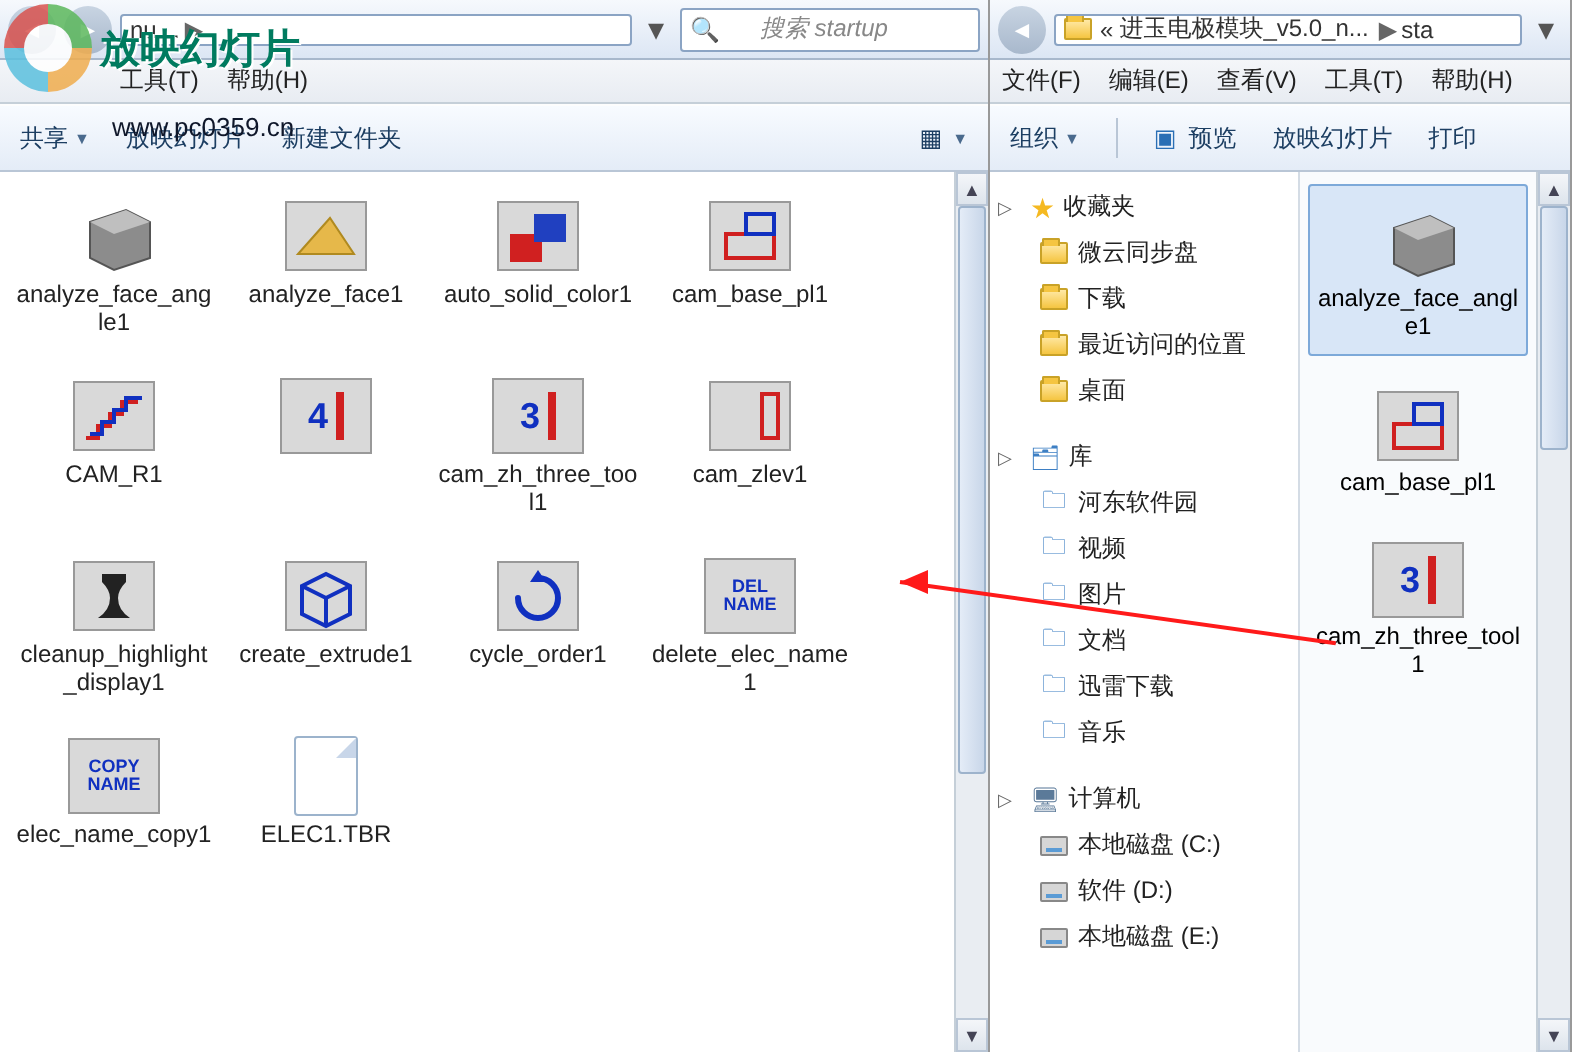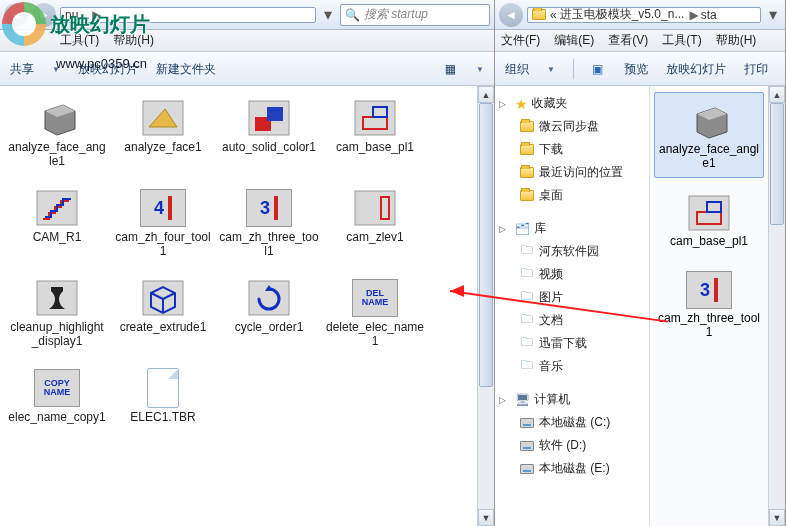--- a/index.html
+++ b/index.html
@@ -14,21 +14,21 @@
 .logo-url { position: absolute; top: 56px; left: 56px; z-index: 50; font-size: 13px; color: #0f172a; }
 .addr-bar { height: 30px; background: linear-gradient(#f6f9fd, #dce6f4); border-bottom: 1px solid #a8b8cc; display: flex; align-items: center; padding: 0 4px; gap: 4px; }
 .nav-btn { width: 24px; height: 24px; border-radius: 50%; background: linear-gradient(#5da6e6, #2b6db8); display: flex; align-items: center; justify-content: center; color: #fff; font-size: 12px; }
 .nav-btn.disabled { background: linear-gradient(#c8d4e2, #a8b8cc); }
 .addr-box { flex: 1; height: 16px; background: #fff; border: 1px solid #8ba4c4; border-radius: 2px; display: flex; align-items: center; padding: 0 4px; font-size: 12px; color: #333; overflow: hidden; white-space: nowrap; }
 .addr-box .sep { margin: 0 2px; color: #666; }
 .addr-drop { width: 16px; height: 22px; display: flex; align-items: center; justify-content: center; color: #555; }
 .search-box { width: 150px; height: 22px; background: #fff; border: 1px solid #8ba4c4; border-radius: 2px; display: flex; align-items: center; padding: 0 4px; font-size: 12px; color: #888; }
 .menu-bar { height: 22px; background: linear-gradient(#f4f6f9, #e8ecf2); border-bottom: 1px solid #c5cfd8; display: flex; align-items: center; padding: 0 6px; gap: 14px; font-size: 12px; color: #222; }
 .cmd-bar { height: 34px; background: linear-gradient(#f8fbff, #e4ecf7); border-top: 1px solid #fdfdfd; border-bottom: 1px solid #b9c6d6; display: flex; align-items: center; padding: 0 10px; gap: 18px; font-size: 12px; color: #1c3e62; }
-.cmd-item { display: flex; align-items: center; gap: 18px; cursor: default; }
+.cmd-item { display: flex; align-items: center; gap: 3px; cursor: default; }
 .cmd-item .drop { font-size: 8px; color: #4a6a8d; }
 .cmd-sep { width: 1px; height: 20px; background: #b9c6d6; }
 .content { flex: 1; display: flex; overflow: hidden; }
 .file-grid { flex: 1; padding: 8px 4px; display: flex; flex-wrap: wrap; align-content: flex-start; overflow-y: auto; }
 .file-item { width: 106px; height: 90px; display: flex; flex-direction: column; align-items: center; justify-content: flex-start; padding: 2px; text-align: center; font-size: 12px; color: #222; border: 1px solid transparent; border-radius: 2px; }
 .file-item .ico { width: 50px; height: 42px; display: flex; align-items: center; justify-content: center; margin-bottom: 2px; }
 .file-item .lbl { line-height: 1.15; word-break: break-all; max-height: 42px; overflow: hidden; }
 .ico-box { width: 46px; height: 38px; background: #d9d9d9; border: 1px solid #999; display: flex; align-items: center; justify-content: center; font-weight: bold; font-size: 18px; color: #1030c0; }
 .ico-text { font-size: 9px; line-height: 1; color: #1030c0; font-weight: bold; text-align: center; }
 .scrollbar-v { width: 17px; background: #e9edf2; border-left: 1px solid #c5cfd8; display: flex; flex-direction: column; }
@@ -78,21 +78,21 @@
   <div class="addr-bar">
     <div class="nav-btn disabled">◄</div>
     <div class="nav-btn disabled">►</div>
     <div class="addr-box">
       <span>nu…</span>
       <span class="sep">▶</span>
     </div>
     <div class="addr-drop">▾</div>
     <div class="search-box">
       <span>🔍</span>
-      <span style="margin-left:4px;font-style:italic">搜索 startup</span>
+      <span style="margin-left:20px;font-style:italic">搜索 startup</span>
     </div>
   </div>
 
   <div class="menu-bar">
     <span style="width:40px"></span>
     <span>工具(T)</span>
     <span>帮助(H)</span>
   </div>
 
   <div class="cmd-bar">
@@ -156,21 +156,20 @@
           </div>
           <div class="lbl">CAM_R1</div>
         </div>
         <div class="file-item">
           <div class="ico">
             <div class="ico-box">
               <span style="color:#1030c0">4</span>
               <span style="display:inline-block;width:4px;height:24px;border:2px solid #d02020;margin-left:4px"></span>
             </div>
           </div>
-          <div class="lbl">cam_zh_four_tool1</div>
         </div>
         <div class="file-item">
           <div class="ico">
             <div class="ico-box">
               <span style="color:#1030c0">3</span>
               <span style="display:inline-block;width:4px;height:24px;border:2px solid #d02020;margin-left:4px"></span>
             </div>
           </div>
           <div class="lbl">cam_zh_three_tool1</div>
         </div>

